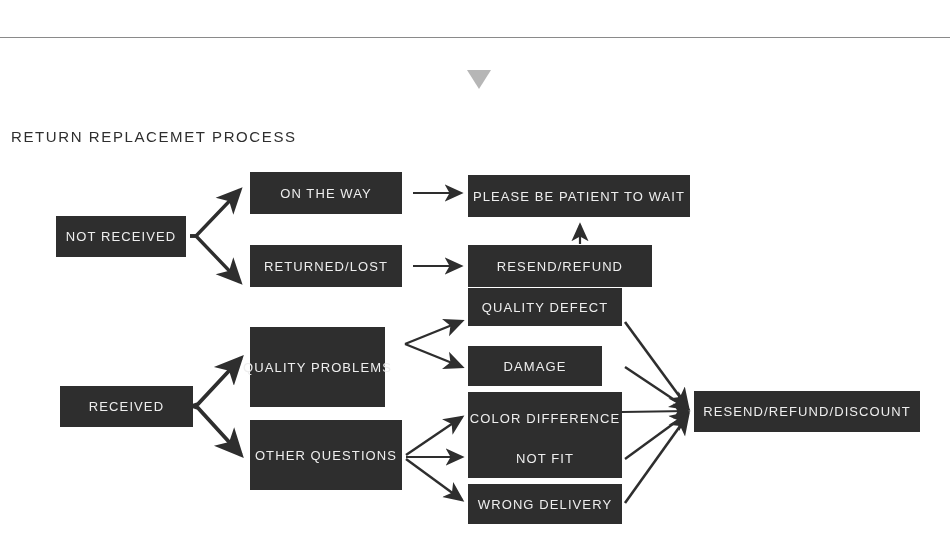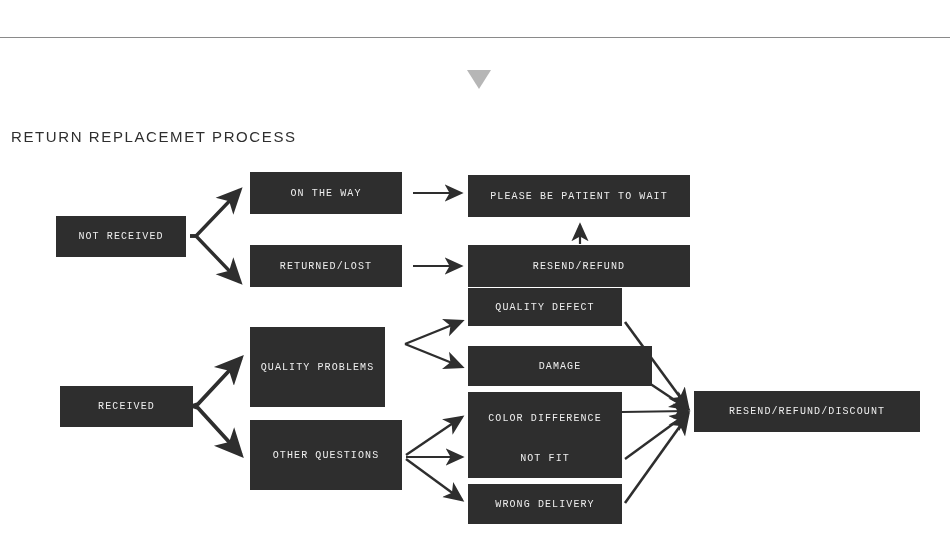--- a/index.html
+++ b/index.html
@@ -65,27 +65,26 @@
   }
 
   
   .node {
     position: absolute;
     background: #2e2e2e;
     color: #eeeeee;
     display: flex;
     align-items: center;
     justify-content: center;
-    font-size: 10px;
+    font-size: 13px;
     letter-spacing: 1.1px;
     text-align: center;
     box-sizing: border-box;
     padding: 0 6px;
     white-space: nowrap;
-    font-family: Liberation Mono, monospace;
   }
 
   
   #arrows {
     position: absolute;
     left: 0;
     top: 0;
     width: 950px;
     height: 540px;
     pointer-events: none;
@@ -138,21 +137,21 @@
     </g>
   </svg>
 
   <div class="node" style="left: 56px; top: 216px; width: 130px; height: 41px;">NOT RECEIVED</div>
   <div class="node" style="left: 60px; top: 386px; width: 133px; height: 41px;">RECEIVED</div>
   <div class="node" style="left: 250px; top: 172px; width: 152px; height: 42px;">ON THE WAY</div>
   <div class="node" style="left: 250px; top: 245px; width: 152px; height: 42px;">RETURNED/LOST</div>
   <div class="node" style="left: 250px; top: 305px; width: 135px; height: 80px; margin-top: 22px;">QUALITY PROBLEMS</div>
   <div class="node" style="left: 250px; top: 420px; width: 152px; height: 70px;">OTHER QUESTIONS</div>
   <div class="node" style="left: 468px; top: 175px; width: 222px; height: 42px;">PLEASE BE PATIENT TO WAIT</div>
-  <div class="node" style="left: 468px; top: 245px; width: 222px; height: 42px;">RESEND/REFUND</div>
+  <div class="node" style="left: 468px; top: 245px; width: 184px; height: 42px;">RESEND/REFUND</div>
   <div class="node" style="left: 468px; top: 288px; width: 154px; height: 38px;">QUALITY DEFECT</div>
-  <div class="node" style="left: 468px; top: 346px; width: 184px; height: 40px;">DAMAGE</div>
+  <div class="node" style="left: 468px; top: 346px; width: 134px; height: 40px;">DAMAGE</div>
   <div class="node" style="left: 468px; top: 392px; width: 154px; height: 52px;">COLOR DIFFERENCE</div>
   <div class="node" style="left: 468px; top: 438px; width: 154px; height: 40px; padding-left: 6px;">NOT FIT</div>
   <div class="node" style="left: 468px; top: 484px; width: 154px; height: 40px;">WRONG DELIVERY</div>
   <div class="node" style="left: 694px; top: 391px; width: 226px; height: 41px;">RESEND/REFUND/DISCOUNT</div>
 
 </div>
 
 </body></html>

